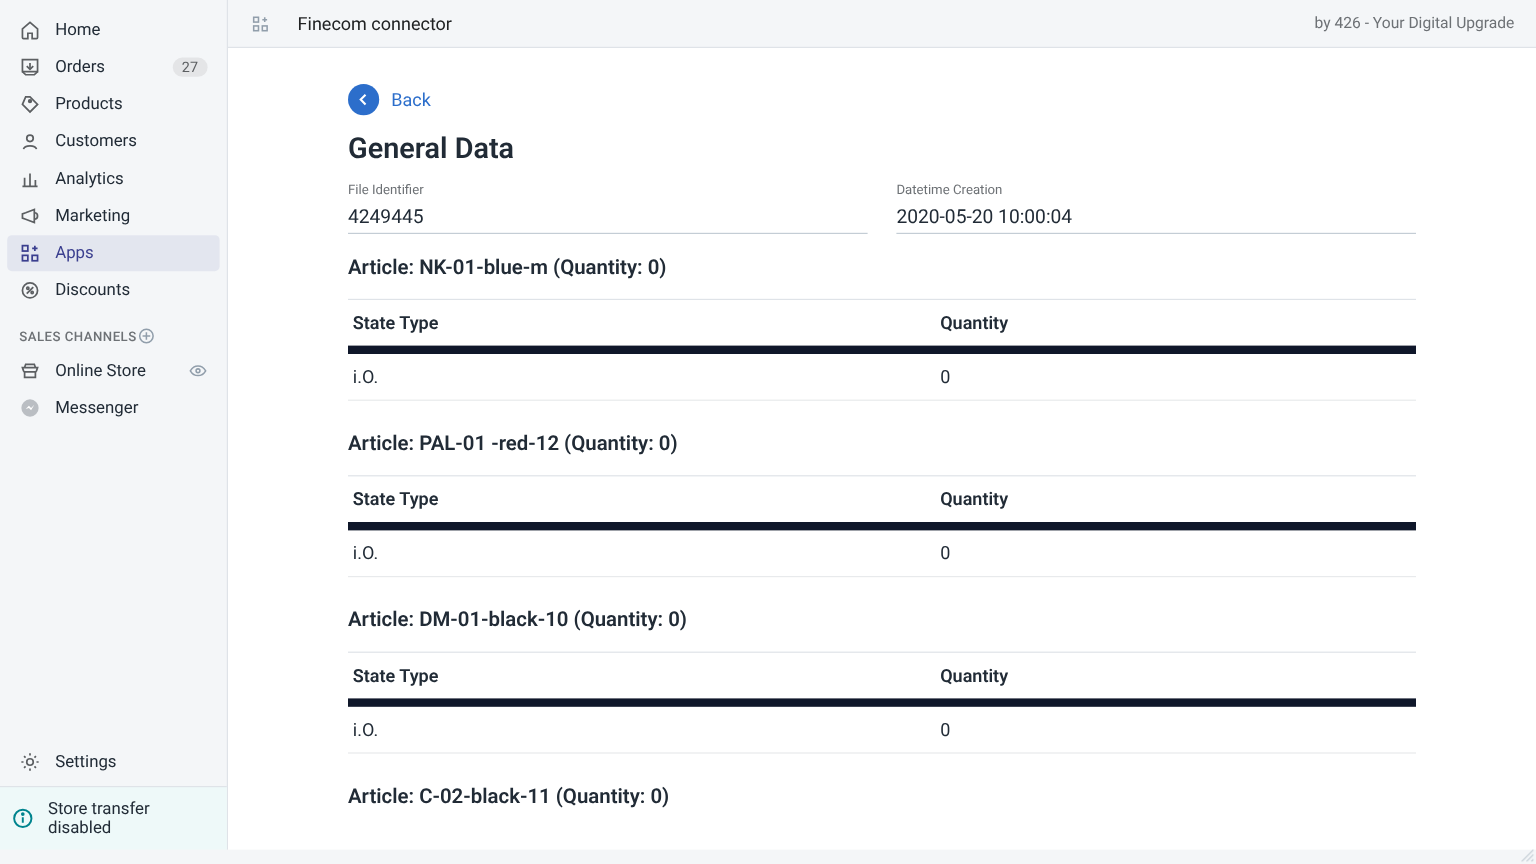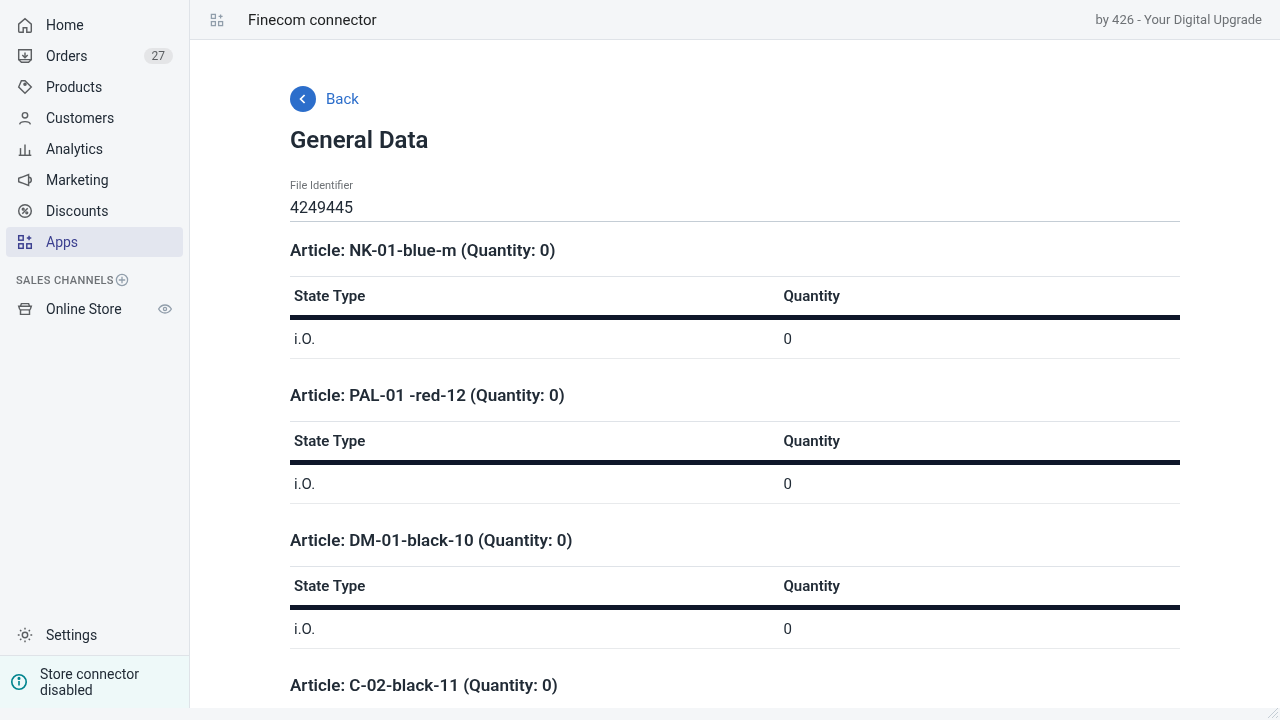--- a/index.html
+++ b/index.html
@@ -107,46 +107,46 @@
   .tab.active { border-bottom: 3px solid #5c6ac4; color: #212b36; }
   .content {
     flex: 1;
     overflow-y: auto;
     padding: 30px 0 40px;
   }
   .content-inner {
     max-width: 890px;
     margin: 0 0 0 100px;
   }
-  .back-row { display: flex; align-items: center; gap: 10px; margin-bottom: 14px; margin-top: 16px; }
+  .back-row { display: flex; align-items: center; gap: 10px; margin-bottom: 14px; }
   .back-circle {
     width: 26px; height: 26px; border-radius: 50%;
     background: #2c6ecb;
     display: flex; align-items: center; justify-content: center;
     color: #fff;
     cursor: pointer;
   }
   .back-text { color: #2c6ecb; font-size: 15px; cursor: pointer; }
-  h1.page-title { font-size: 24px; font-weight: 600; margin-bottom: 25px; }
+  h1.page-title { font-size: 24px; font-weight: 600; margin-bottom: 14px; }
   .field-row { display: flex; gap: 24px; margin-bottom: 8px; }
   .field { flex: 1; border-bottom: 1px solid #c4cdd5; padding-bottom: 4px; }
   .field-label { font-size: 11px; color: #6d7175; margin-bottom: 6px; }
   .field-value { font-size: 16px; color: #212b36; }
   .article-block { margin-top: 18px; }
   .article-title { font-size: 17px; font-weight: 600; margin-bottom: 16px; }
   table.stock-table {
     width: 100%;
     border-collapse: collapse;
     margin-bottom: 26px;
   }
   table.stock-table th {
     text-align: left;
     font-size: 15px; font-weight: 600;
     padding: 10px 4px;
-    border-bottom: 5px solid #0f172a;
+    border-bottom: 7px solid #0f172a;
     border-top: 1px solid #dfe3e8;
   }
   table.stock-table td {
     padding: 10px 4px;
     font-size: 15px;
     border-bottom: 1px solid #e8eaec;
     margin-top: 19px;
   }
   table.stock-table .col-state { width: 55%; }
   table.stock-table .col-qty { width: 45%; }
@@ -215,41 +215,41 @@
       </li>
       <li class="nav-item">
         <span class="nav-icon">
           <svg viewBox="0 0 20 20" width="18" height="18" fill="none" stroke="currentColor" stroke-width="1.6">
               <path d="M3 8v4l3 1 8 3V4L6 7 3 8z"></path>
               <path d="M14 7a3 3 0 0 1 0 6"></path>
             </svg>
         </span>
         <span class="nav-label">Marketing</span>
       </li>
+      <li class="nav-item active">
+        <span class="nav-icon">
+          <svg viewBox="0 0 20 20" width="18" height="18" fill="none" stroke="currentColor" stroke-width="1.6">
+              <rect x="3" y="3" width="5" height="5"></rect>
+              <rect x="3" y="12" width="5" height="5"></rect>
+              <rect x="12" y="12" width="5" height="5"></rect>
+              <path d="M14.5 3v5M12 5.5h5"></path>
+            </svg>
+        </span>
+        <span class="nav-label">Apps</span>
+      </li>
       <li class="nav-item">
         <span class="nav-icon">
           <svg viewBox="0 0 20 20" width="18" height="18" fill="none" stroke="currentColor" stroke-width="1.6">
               <circle cx="10" cy="10" r="7"></circle>
               <path d="M7 13l6-6"></path>
               <circle cx="8" cy="8" r="1"></circle>
               <circle cx="12" cy="12" r="1"></circle>
             </svg>
         </span>
         <span class="nav-label">Discounts</span>
-      </li>
-      <li class="nav-item active">
-        <span class="nav-icon">
-          <svg viewBox="0 0 20 20" width="18" height="18" fill="none" stroke="currentColor" stroke-width="1.6">
-              <rect x="3" y="3" width="5" height="5"></rect>
-              <rect x="3" y="12" width="5" height="5"></rect>
-              <rect x="12" y="12" width="5" height="5"></rect>
-              <path d="M14.5 3v5M12 5.5h5"></path>
-            </svg>
-        </span>
-        <span class="nav-label">Apps</span>
       </li>
     </ul>
 
     <div class="sidebar-section">
       <span class="sidebar-section-title">SALES CHANNELS</span>
       <span class="plus">
         <svg viewBox="0 0 20 20" width="16" height="16" fill="none" stroke="currentColor" stroke-width="1.6">
             <circle cx="10" cy="10" r="7"></circle>
             <path d="M10 6v8M6 10h8"></path>
           </svg>
@@ -265,20 +265,29 @@
             </svg>
         </span>
         <span class="nav-label">Online Store</span>
         <span class="trail-icon">
           <svg viewBox="0 0 20 20" width="16" height="16" fill="none" stroke="currentColor" stroke-width="1.6">
               <path d="M2 10s3-5 8-5 8 5 8 5-3 5-8 5-8-5-8-5z"></path>
               <circle cx="10" cy="10" r="2"></circle>
             </svg>
         </span>
       </li>
+      <li class="nav-item">
+        <span class="nav-icon">
+          <svg viewBox="0 0 20 20" width="18" height="18" fill="currentColor">
+              <circle cx="10" cy="10" r="8" fill="#babec3"></circle>
+              <path d="M6 11l3-3 2 2 3-3-3 5-2-2-3 1z" fill="#fff"></path>
+            </svg>
+        </span>
+        <span class="nav-label">Messenger</span>
+      </li>
     </ul>
 
     <div class="sidebar-spacer"></div>
 
     <ul class="nav-list sidebar-bottom">
       <li class="nav-item">
         <span class="nav-icon">
           <svg viewBox="0 0 20 20" width="18" height="18" fill="none" stroke="currentColor" stroke-width="1.6">
               <circle cx="10" cy="10" r="3"></circle>
               <path d="M10 2v2M10 16v2M2 10h2M16 10h2M4.5 4.5l1.4 1.4M14.1 14.1l1.4 1.4M4.5 15.5l1.4-1.4M14.1 5.9l1.4-1.4"></path>
@@ -288,21 +297,21 @@
       </li>
     </ul>
     <div class="sidebar-info">
       <span class="nav-icon">
         <svg viewBox="0 0 20 20" width="18" height="18" fill="none" stroke="currentColor" stroke-width="1.8">
             <circle cx="10" cy="10" r="8"></circle>
             <path d="M10 9v5"></path>
             <circle cx="10" cy="6" r="0.8" fill="currentColor"></circle>
           </svg>
       </span>
-      <span class="nav-label">Store connector disabled</span>
+      <span class="nav-label">Store transfer disabled</span>
     </div>
   </aside>
 
   <main class="main">
     <div class="topbar">
       <div class="topbar-left">
         <span class="nav-icon" style="color:#919eab;">
           <svg viewBox="0 0 20 20" width="16" height="16" fill="none" stroke="currentColor" stroke-width="1.6">
               <rect x="3" y="3" width="5" height="5"></rect>
               <rect x="3" y="12" width="5" height="5"></rect>
@@ -328,20 +337,24 @@
           <span class="back-text">Back</span>
         </div>
 
         <h1 class="page-title">General Data</h1>
 
         <div class="field-row">
           <div class="field">
             <div class="field-label">File Identifier</div>
             <div class="field-value">4249445</div>
           </div>
+          <div class="field">
+            <div class="field-label">Datetime Creation</div>
+            <div class="field-value">2020-05-20 10:00:04</div>
+          </div>
         </div>
 
         <div id="articles-container">
             <div class="article-block">
               <div class="article-title">Article: NK-01-blue-m (Quantity: 0)</div>
               <table class="stock-table">
                 <thead>
                   <tr>
                     <th class="col-state">State Type</th>
                     <th class="col-qty">Quantity</th>

